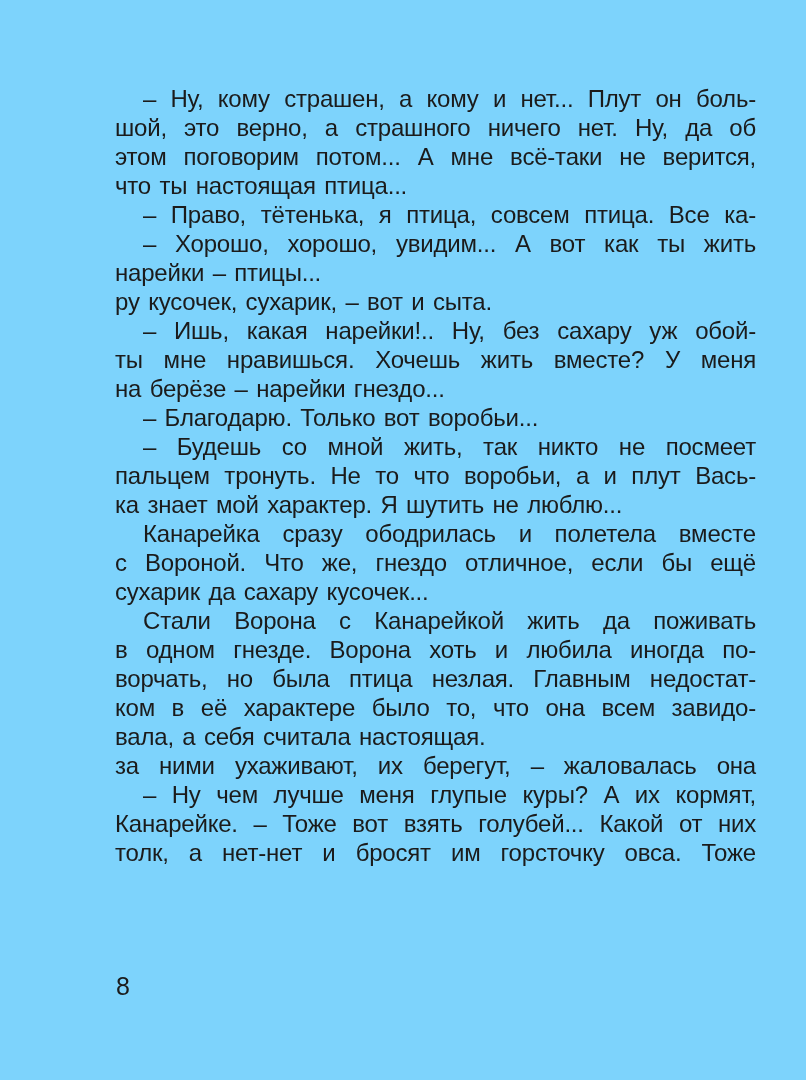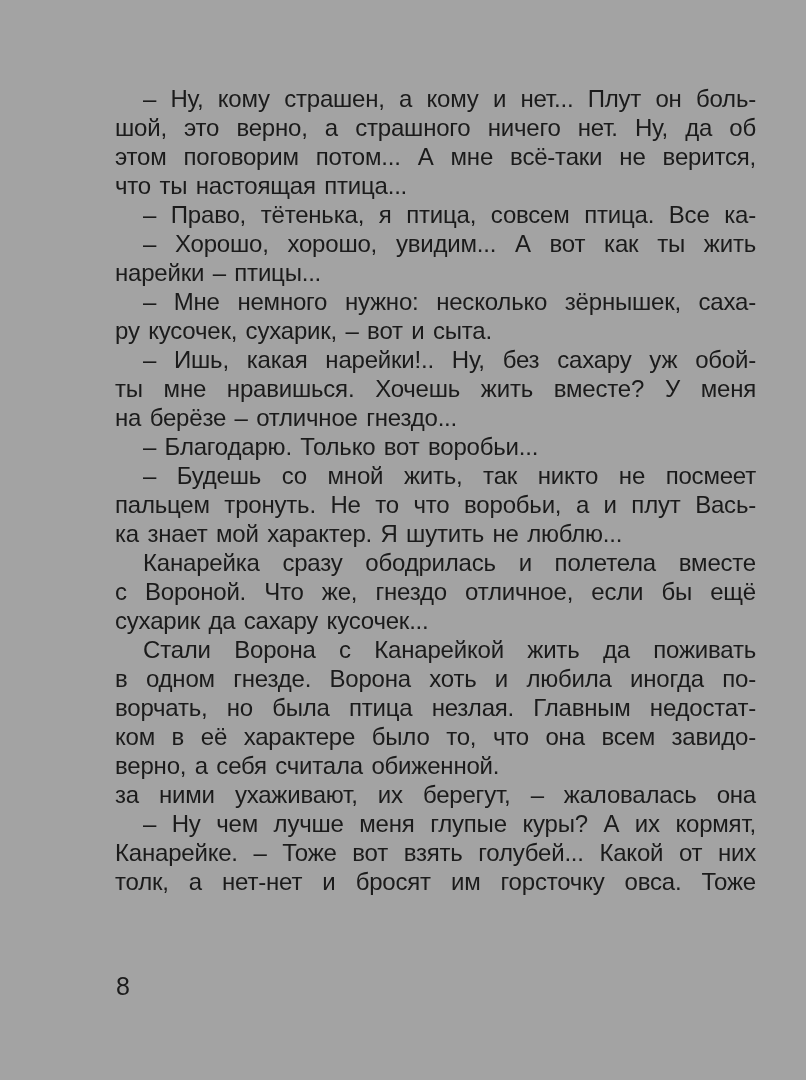--- a/index.html
+++ b/index.html
@@ -4,21 +4,21 @@
 <style>
   html, body {
     margin: 0;
     padding: 0;
     background: #ffffff;
   }
   .book-page {
     position: relative;
     width: 806px;
     height: 1080px;
-    background: #a3a3a3;
+    background: #7dd3fc;
     overflow: hidden;
     font-family: "Liberation Sans", "DejaVu Sans", sans-serif;
   }
   .text-block {
     position: absolute;
     left: 115px;
     top: 84px;
     width: 641px;
     font-size: 24px;
     line-height: 29px;
@@ -52,36 +52,35 @@
 
 <div class="book-page">
   <div class="text-block" id="text-block" style="color: rgb(27, 27, 27);">
       <div class="line indent">– Ну, кому страшен, а кому и нет... Плут он боль-</div>
       <div class="line">шой, это верно, а страшного ничего нет. Ну, да об</div>
       <div class="line">этом поговорим потом... А мне всё-таки не верится,</div>
       <div class="line end">что ты настоящая птица...</div>
       <div class="line indent">– Право, тётенька, я птица, совсем птица. Все ка-</div>
       <div class="line indent">– Хорошо, хорошо, увидим... А вот как ты жить</div>
       <div class="line end">нарейки – птицы...</div>
-      <div class="line indent">– Мне немного нужно: несколько зёрнышек, саха-</div>
       <div class="line end">ру кусочек, сухарик, – вот и сыта.</div>
       <div class="line indent">– Ишь, какая нарейки!.. Ну, без сахару уж обой-</div>
       <div class="line">ты мне нравишься. Хочешь жить вместе? У меня</div>
-      <div class="line end">на берёзе – отличное гнездо...</div>
+      <div class="line end">на берёзе – нарейки гнездо...</div>
       <div class="line indent end">– Благодарю. Только вот воробьи...</div>
       <div class="line indent">– Будешь со мной жить, так никто не посмеет</div>
       <div class="line">пальцем тронуть. Не то что воробьи, а и плут Вась-</div>
       <div class="line end">ка знает мой характер. Я шутить не люблю...</div>
       <div class="line indent">Канарейка сразу ободрилась и полетела вместе</div>
       <div class="line">с Вороной. Что же, гнездо отличное, если бы ещё</div>
       <div class="line end">сухарик да сахару кусочек...</div>
       <div class="line indent">Стали Ворона с Канарейкой жить да поживать</div>
       <div class="line">в одном гнезде. Ворона хоть и любила иногда по-</div>
       <div class="line">ворчать, но была птица незлая. Главным недостат-</div>
       <div class="line">ком в её характере было то, что она всем завидо-</div>
-      <div class="line end">верно, а себя считала обиженной.</div>
+      <div class="line end">вала, а себя считала настоящая.</div>
       <div class="line">за ними ухаживают, их берегут, – жаловалась она</div>
       <div class="line indent">– Ну чем лучше меня глупые куры? А их кормят,</div>
       <div class="line">Канарейке. – Тоже вот взять голубей... Какой от них</div>
       <div class="line">толк, а нет-нет и бросят им горсточку овса. Тоже</div>
     </div>
   <div class="page-number">8</div>
 </div>
 
 </body></html>

